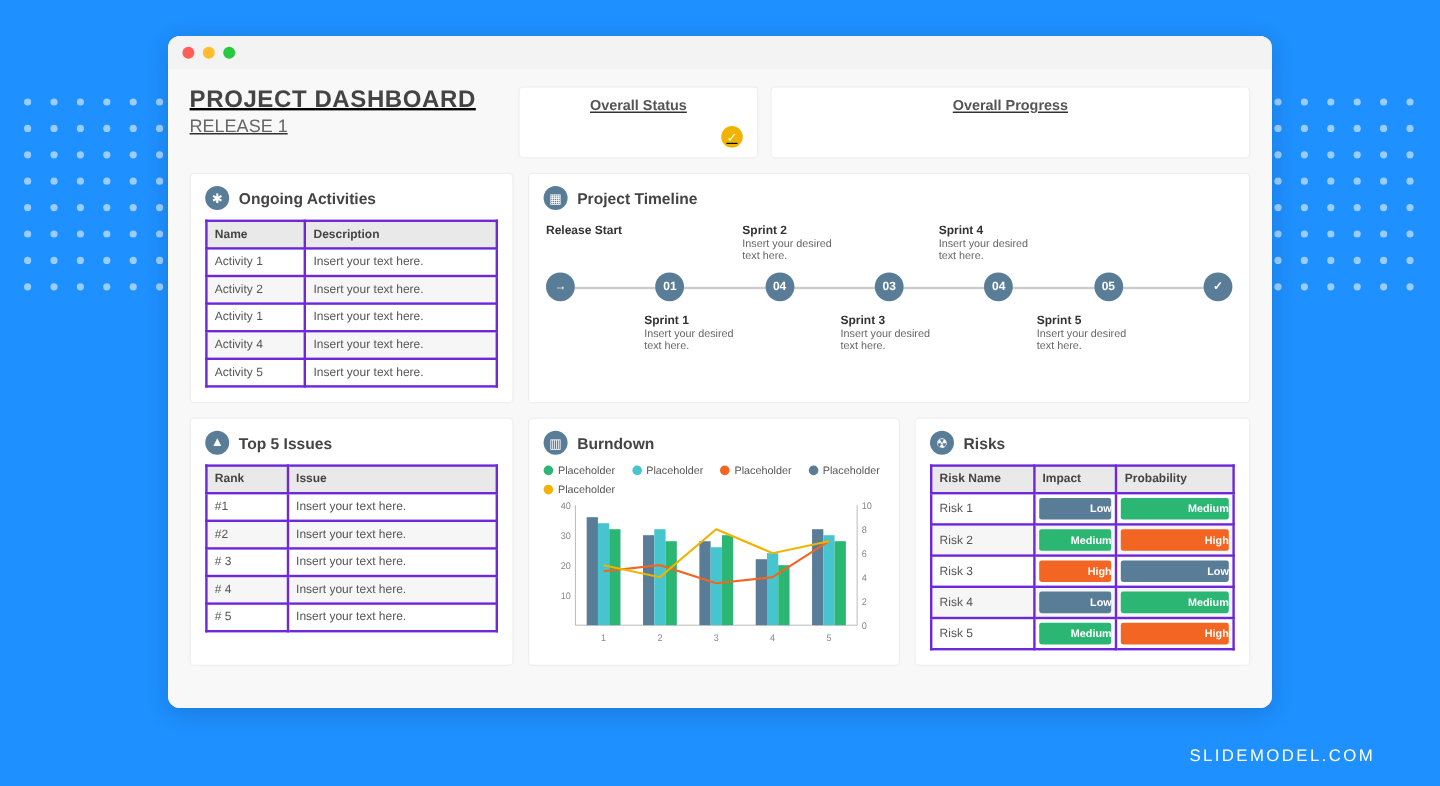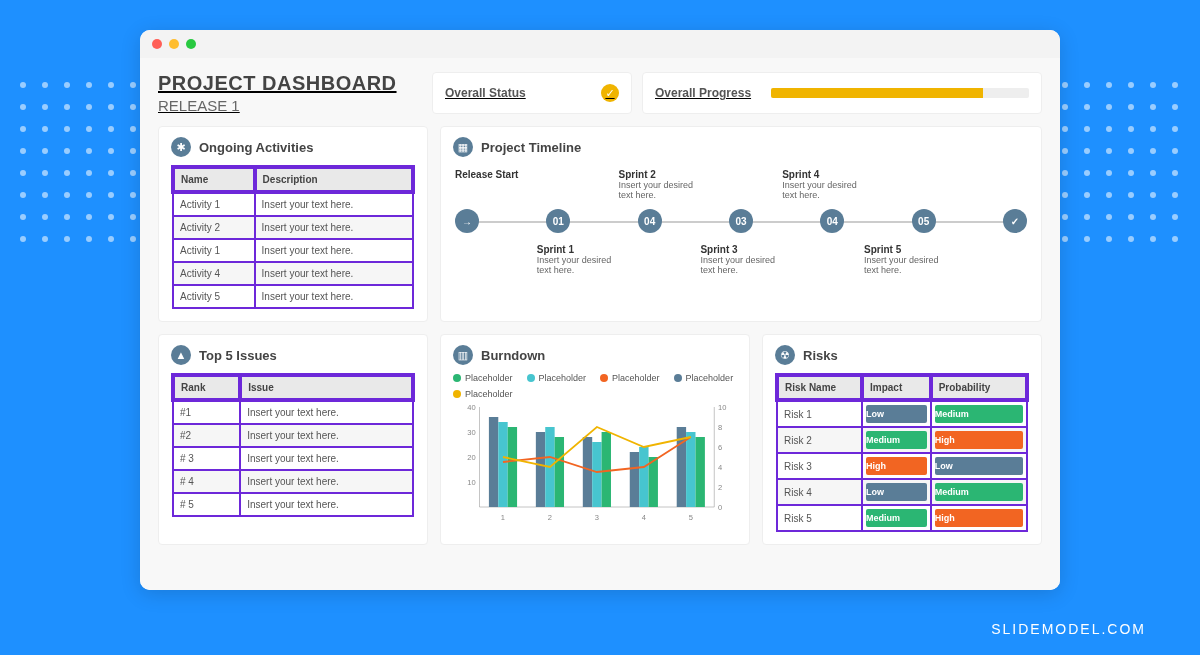--- a/index.html
+++ b/index.html
@@ -11,55 +11,55 @@
   .window { position: absolute; left: 140px; top: 30px; width: 920px; height: 560px; background: #fff; border-radius: 10px; box-shadow: 0 4px 20px rgba(0,0,0,0.15); overflow: hidden; }
   .titlebar { height: 28px; background: #f3f3f3; display: flex; align-items: center; padding-left: 12px; gap: 7px; }
   .tb-dot { width: 10px; height: 10px; border-radius: 50%; }
   .tb-red { background:#ff5f57;} .tb-yel{background:#ffbd2e;} .tb-grn{background:#28c940;}
   .content { padding: 14px 18px 14px 18px; background: #f8f8f8; height: calc(100% - 28px); }
   .toprow { display:flex; gap:14px;text-decoration:underline; }
   .title-block { flex: 0 0 260px; }
   .page-title { font-size: 20px; font-weight: 700; color:#444; letter-spacing: .5px; }
   .subtitle { font-size: 15px; color:#666; margin-top:2px; }
   .status-cards { flex:1; display:flex; gap:10px; }
-  .status-card { background:#fff; border:1px solid #eee; border-radius:4px; padding:8px 12px; display:flex; align-items:center; gap:10px; }
+  .status-card { background:#fff; border:1px solid #eee; border-radius:4px; padding:8px 12px; display:flex; align-items:center; gap:10px;flex-direction:column; }
   .status-card.small { flex:0 0 200px; }
   .status-card.wide { flex:1; }
   .status-label { font-size:12px; font-weight:700; color:#555; }
   .check-badge { width:18px; height:18px; border-radius:50%; background:#f0b400; color:#fff; display:flex; align-items:center; justify-content:center; font-size:11px; margin-left:auto;}
   .progress-track { flex:1; height:10px; background:#eee; border-radius:2px; overflow:hidden; margin-left:10px;}
   .progress-fill { height:100%; background:#f0b400; }
   .grid { display:grid; grid-template-columns: 270px 1fr; gap:12px; margin-top:12px; }
   .grid2 { display:grid; grid-template-columns: 270px 310px 1fr; gap:12px; margin-top:12px; }
   .card { background:#fff; border:1px solid #eee; border-radius:4px; padding:10px 12px 12px; }
   .card-header { display:flex; align-items:center; gap:8px; margin-bottom:8px; }
   .card-icon { width:20px; height:20px; border-radius:50%; background:#5a7d97; color:#fff; display:flex; align-items:center; justify-content:center; font-size:11px; }
   .card-title { font-size:13px; font-weight:700; color:#444; }
   table { width:100%; border-collapse:collapse; font-size:10px; }
-  th { background:#e9e9e9; text-align:left; padding:5px 6px; color:#444; font-weight:700; border:4px solid #6d28d9;}
+  th { background:#e9e9e9; text-align:left; padding:5px 6px; color:#444; font-weight:700; border:2px solid #6d28d9;}
   td { padding:5px 6px; border:2px solid #6d28d9; color:#555; }
   tr:nth-child(even) td { background:#f6f6f6; }
   
   .timeline-wrap { position:relative; padding:4px 2px 6px; }
   .tl-row { display:flex; justify-content:space-between; }
   .tl-item { width:14.2%; font-size:9px; color:#666; }
   .tl-item .tl-title { font-weight:700; color:#333; font-size:10px; }
   .tl-line { position:relative; height:30px; margin:6px 0; display:flex; align-items:center; }
   .tl-track { position:absolute; left:12px; right:12px; top:50%; height:2px; background:#ccc; }
   .tl-nodes { position:relative; width:100%; display:flex; justify-content:space-between; }
   .tl-node { width:24px; height:24px; border-radius:50%; background:#5a7d97; color:#fff; font-size:10px; font-weight:600; display:flex; align-items:center; justify-content:center; z-index:1;}
   .tl-item.below { margin-top:2px; }
   
   .legend { display:flex; flex-wrap:wrap; gap:6px 14px; font-size:9px; color:#555; margin-bottom:4px;}
   .lg { display:flex; align-items:center; gap:4px;}
   .lg .sw { width:8px; height:8px; border-radius:50%; }
   .chart { position:relative; width:100%; height:120px; }
   .chart svg { width:100%; height:100%; }
   
-  .risk-table td.badge-cell { padding:3px; text-align:left;}
+  .risk-table td.badge-cell { padding:3px; text-align:right;}
   .badge { display:block; color:#fff; font-weight:700; font-size:9px; padding:4px 0; border-radius:2px;}
   .b-low { background:#5a7d97; } .b-med { background:#2bb673; } .b-high { background:#f26522; }
   .footer-brand { position:absolute; right:54px; bottom:18px; color:#fff; font-size:14px; letter-spacing:2px; font-weight:500;}
 </style>
 </head>
 <body>
 
 <div class="dots left">
     <div class="dot"></div>
     <div class="dot"></div>

